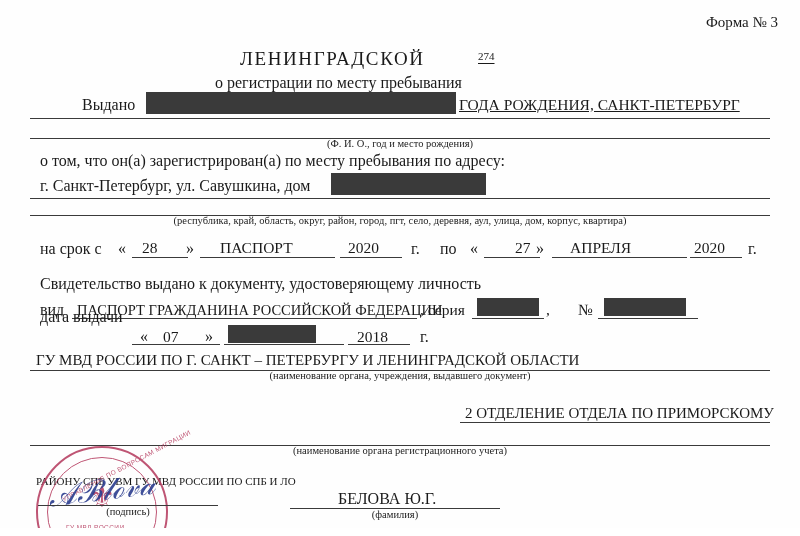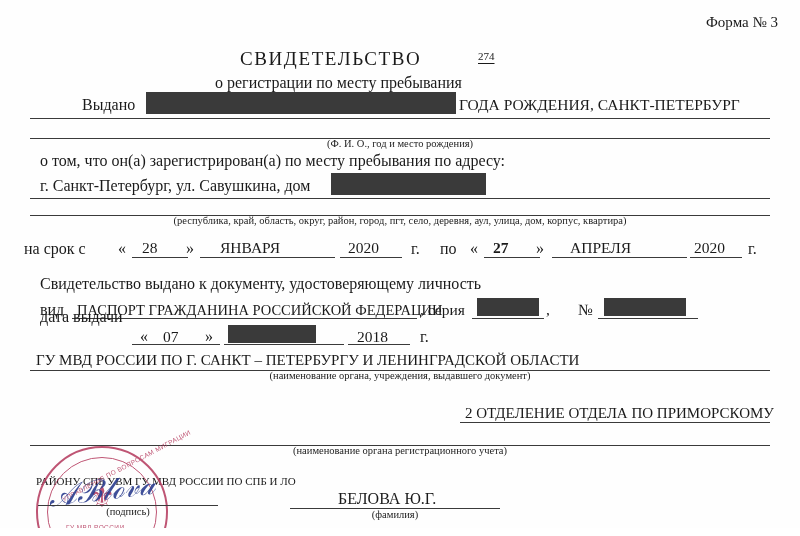--- a/index.html
+++ b/index.html
@@ -138,52 +138,52 @@
     background: #ffffff;
   }
 </style>
 </head>
 <body>
 
 <div class="page">
 
   <div class="form-no">Форма № 3</div>
 
-  <div class="title">СВИДЕТЕЛЬСТВО</div>
+  <div class="title">ЛЕНИНГРАДСКОЙ</div>
   <div class="title-num">274</div>
   <div class="subtitle">о регистрации по месту пребывания</div>
 
   <div class="row-label" style="left:82px; top:96px;">Выдано</div>
   <div class="redact" style="left:146px; top:92px; width:310px; height:22px;"></div>
-  <div class="val-bold" style="left:459px; top:96px;">ГОДА РОЖДЕНИЯ, САНКТ-ПЕТЕРБУРГ</div>
+  <div class="val-bold" style="left:459px; top:96px;text-decoration:underline;">ГОДА РОЖДЕНИЯ, САНКТ-ПЕТЕРБУРГ</div>
   <div class="line" style="left:30px; top:118px; width:740px;"></div>
   <div class="line" style="left:30px; top:138px; width:740px;"></div>
   <div class="hint" style="left:30px; top:138px; width:740px;">(Ф. И. О., год и место рождения)</div>
 
   <div class="row-label" style="left:40px; top:152px;">о том, что он(а) зарегистрирован(а) по месту пребывания по адресу:</div>
 
   <div class="val" style="left:40px; top:177px; font-size:16px;">г. Санкт-Петербург, ул. Савушкина, дом</div>
   <div class="redact" style="left:331px; top:173px; width:155px; height:22px;"></div>
   <div class="line" style="left:30px; top:198px; width:740px;"></div>
   <div class="line" style="left:30px; top:215px; width:740px;"></div>
   <div class="hint" style="left:30px; top:215px; width:740px;">(республика, край, область, округ, район, город, пгт, село, деревня, аул, улица, дом, корпус, квартира)</div>
 
-  <div class="row-label" style="left:24px; top:240px;text-align:center;">на срок с</div>
+  <div class="row-label" style="left:40px; top:240px;text-align:center;">на срок с</div>
   <div class="val" style="left:118px; top:240px; font-size:16px;">«</div>
   <div class="val-bold" style="left:142px; top:239px;">28</div>
   <div class="val" style="left:186px; top:240px; font-size:16px;">»</div>
   <div class="line" style="left:132px; top:257px; width:56px;"></div>
-  <div class="val-bold" style="left:220px; top:239px;">ЯНВАРЯ</div>
+  <div class="val-bold" style="left:220px; top:239px;">ПАСПОРТ</div>
   <div class="line" style="left:200px; top:257px; width:135px;"></div>
   <div class="val-bold" style="left:348px; top:239px;">2020</div>
   <div class="line" style="left:340px; top:257px; width:62px;"></div>
   <div class="val" style="left:411px; top:240px; font-size:16px;">г.</div>
   <div class="val" style="left:440px; top:240px; font-size:16px;">по</div>
   <div class="val" style="left:470px; top:240px; font-size:16px;">«</div>
-  <div class="val-bold" style="left:493px; top:239px;font-weight:bold;">27</div>
+  <div class="val-bold" style="left:515px; top:239px;">27</div>
   <div class="val" style="left:536px; top:240px; font-size:16px;">»</div>
   <div class="line" style="left:484px; top:257px; width:56px;"></div>
   <div class="val-bold" style="left:570px; top:239px;">АПРЕЛЯ</div>
   <div class="line" style="left:552px; top:257px; width:135px;"></div>
   <div class="val-bold" style="left:694px; top:239px;">2020</div>
   <div class="line" style="left:690px; top:257px; width:52px;"></div>
   <div class="val" style="left:748px; top:240px; font-size:16px;">г.</div>
 
   <div class="row-label" style="left:40px; top:275px;">Свидетельство выдано к документу, удостоверяющему личность</div>
 

